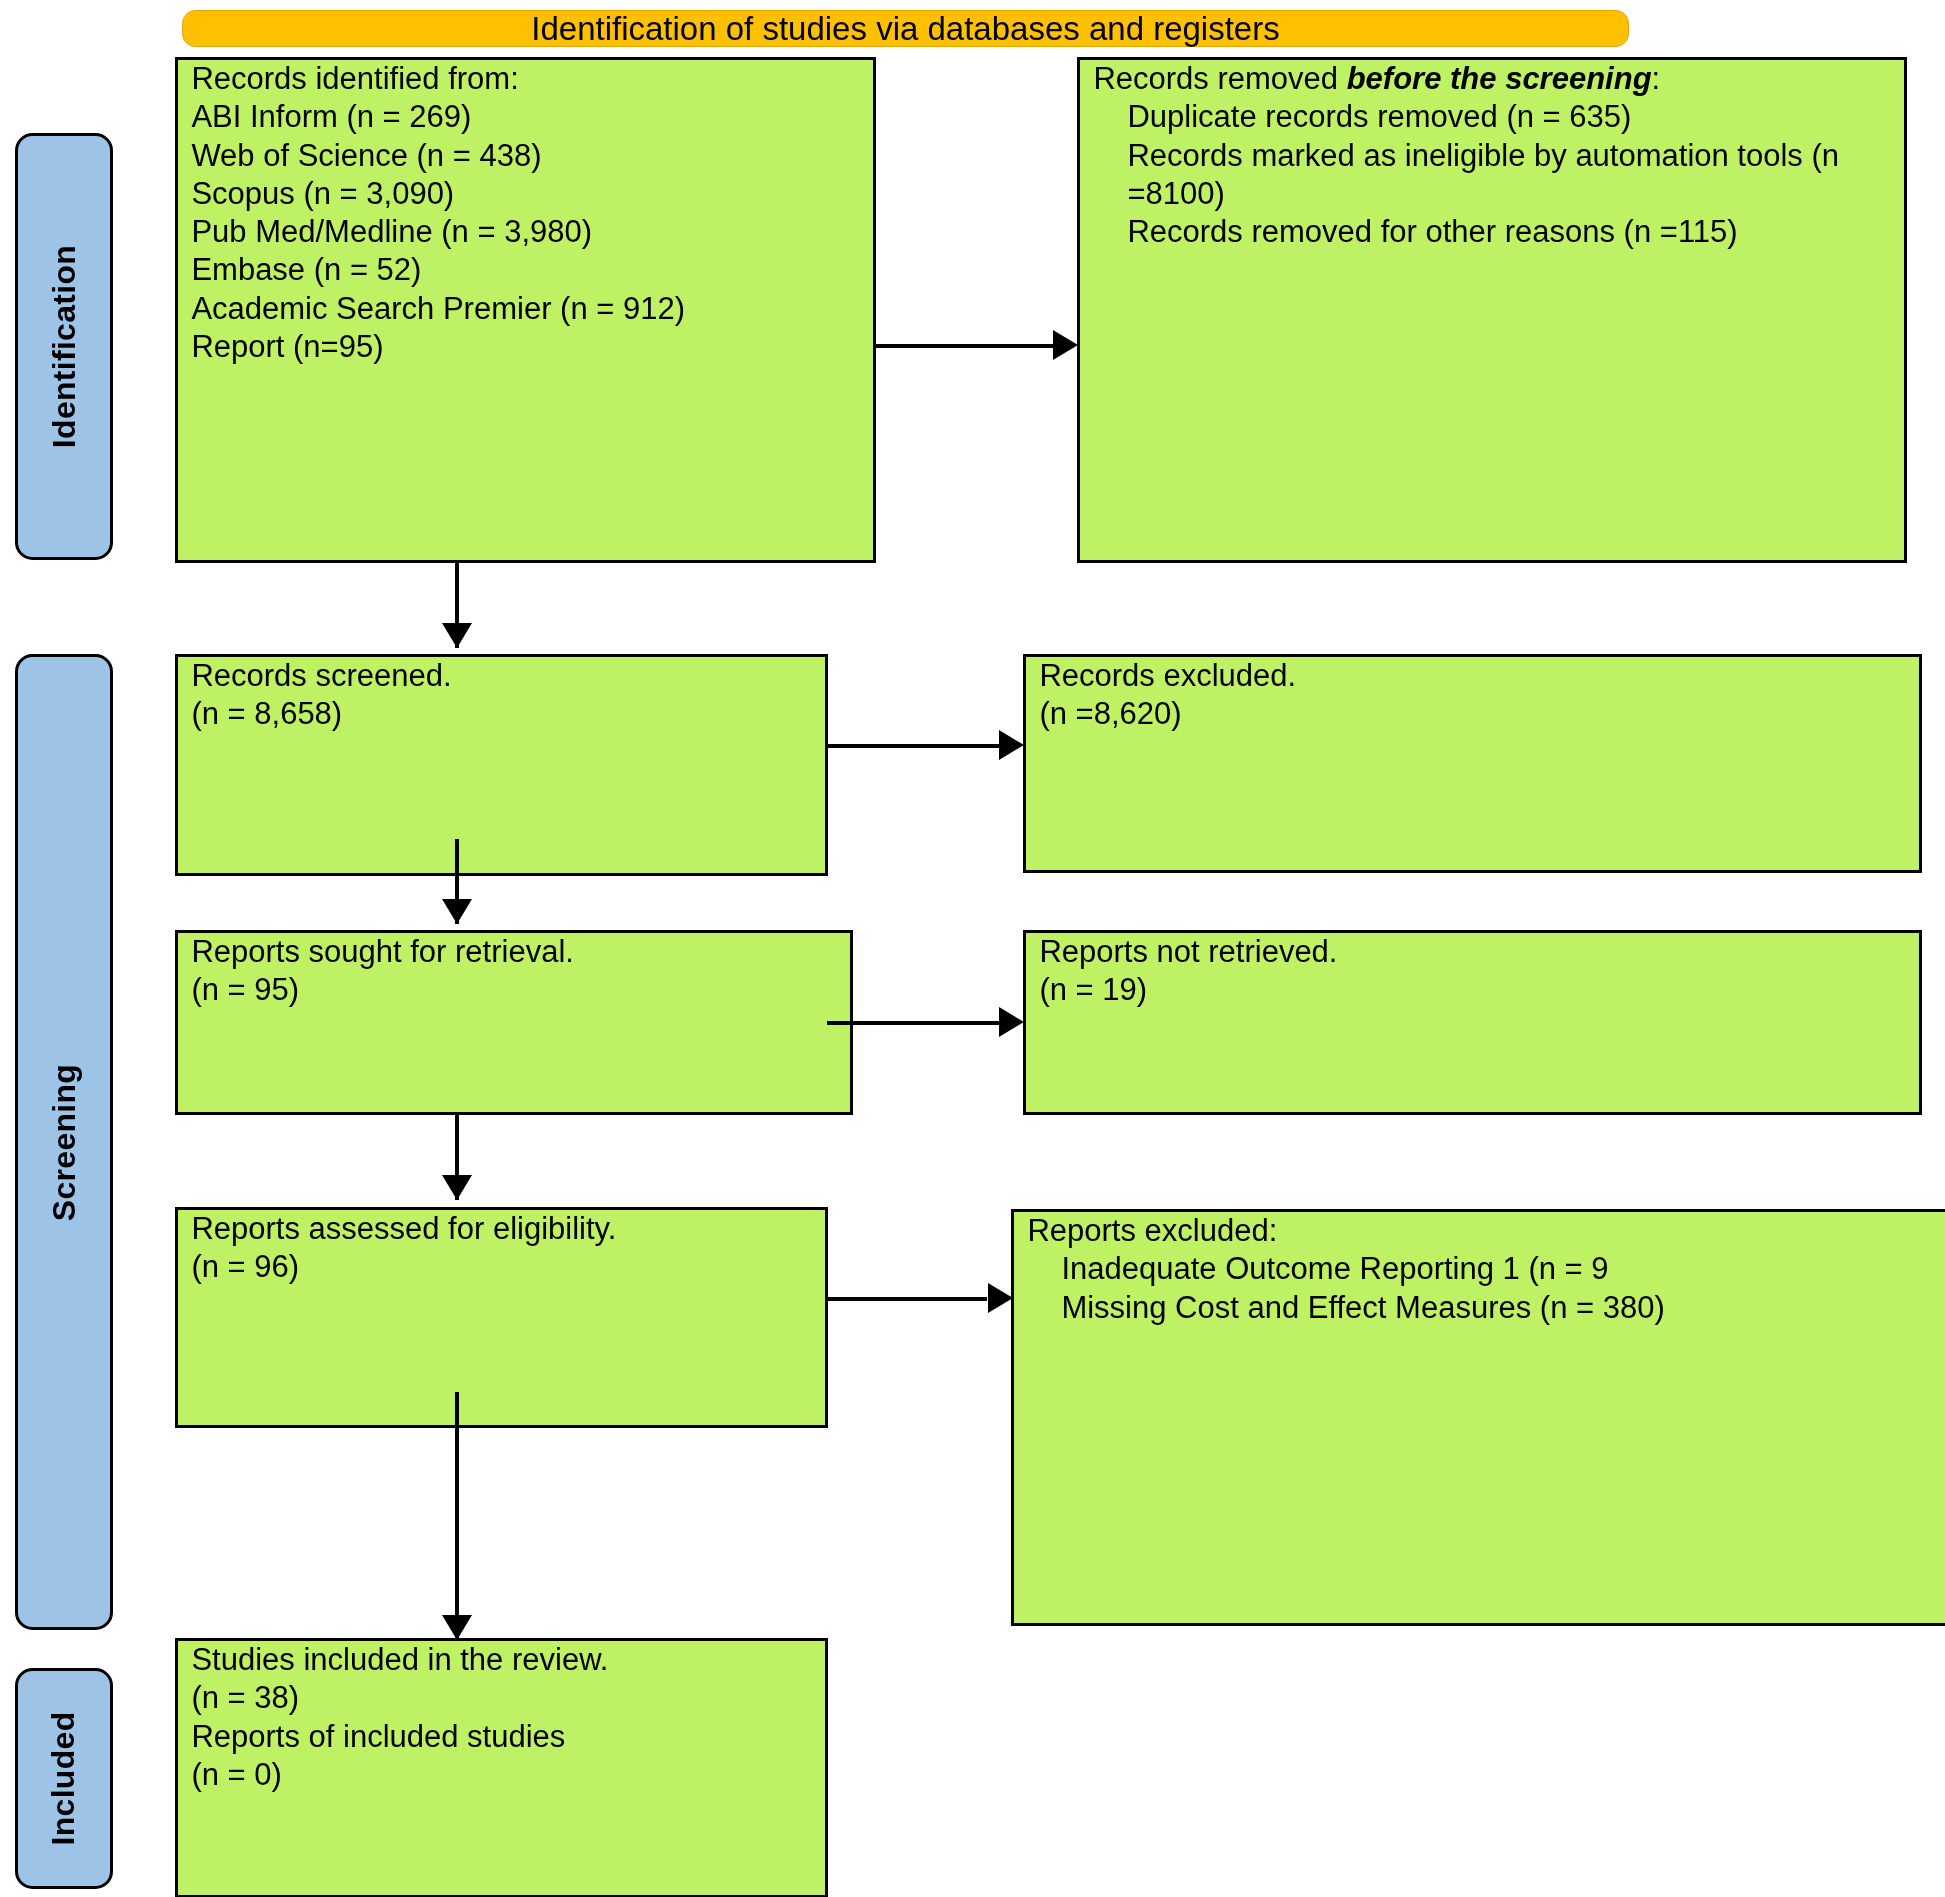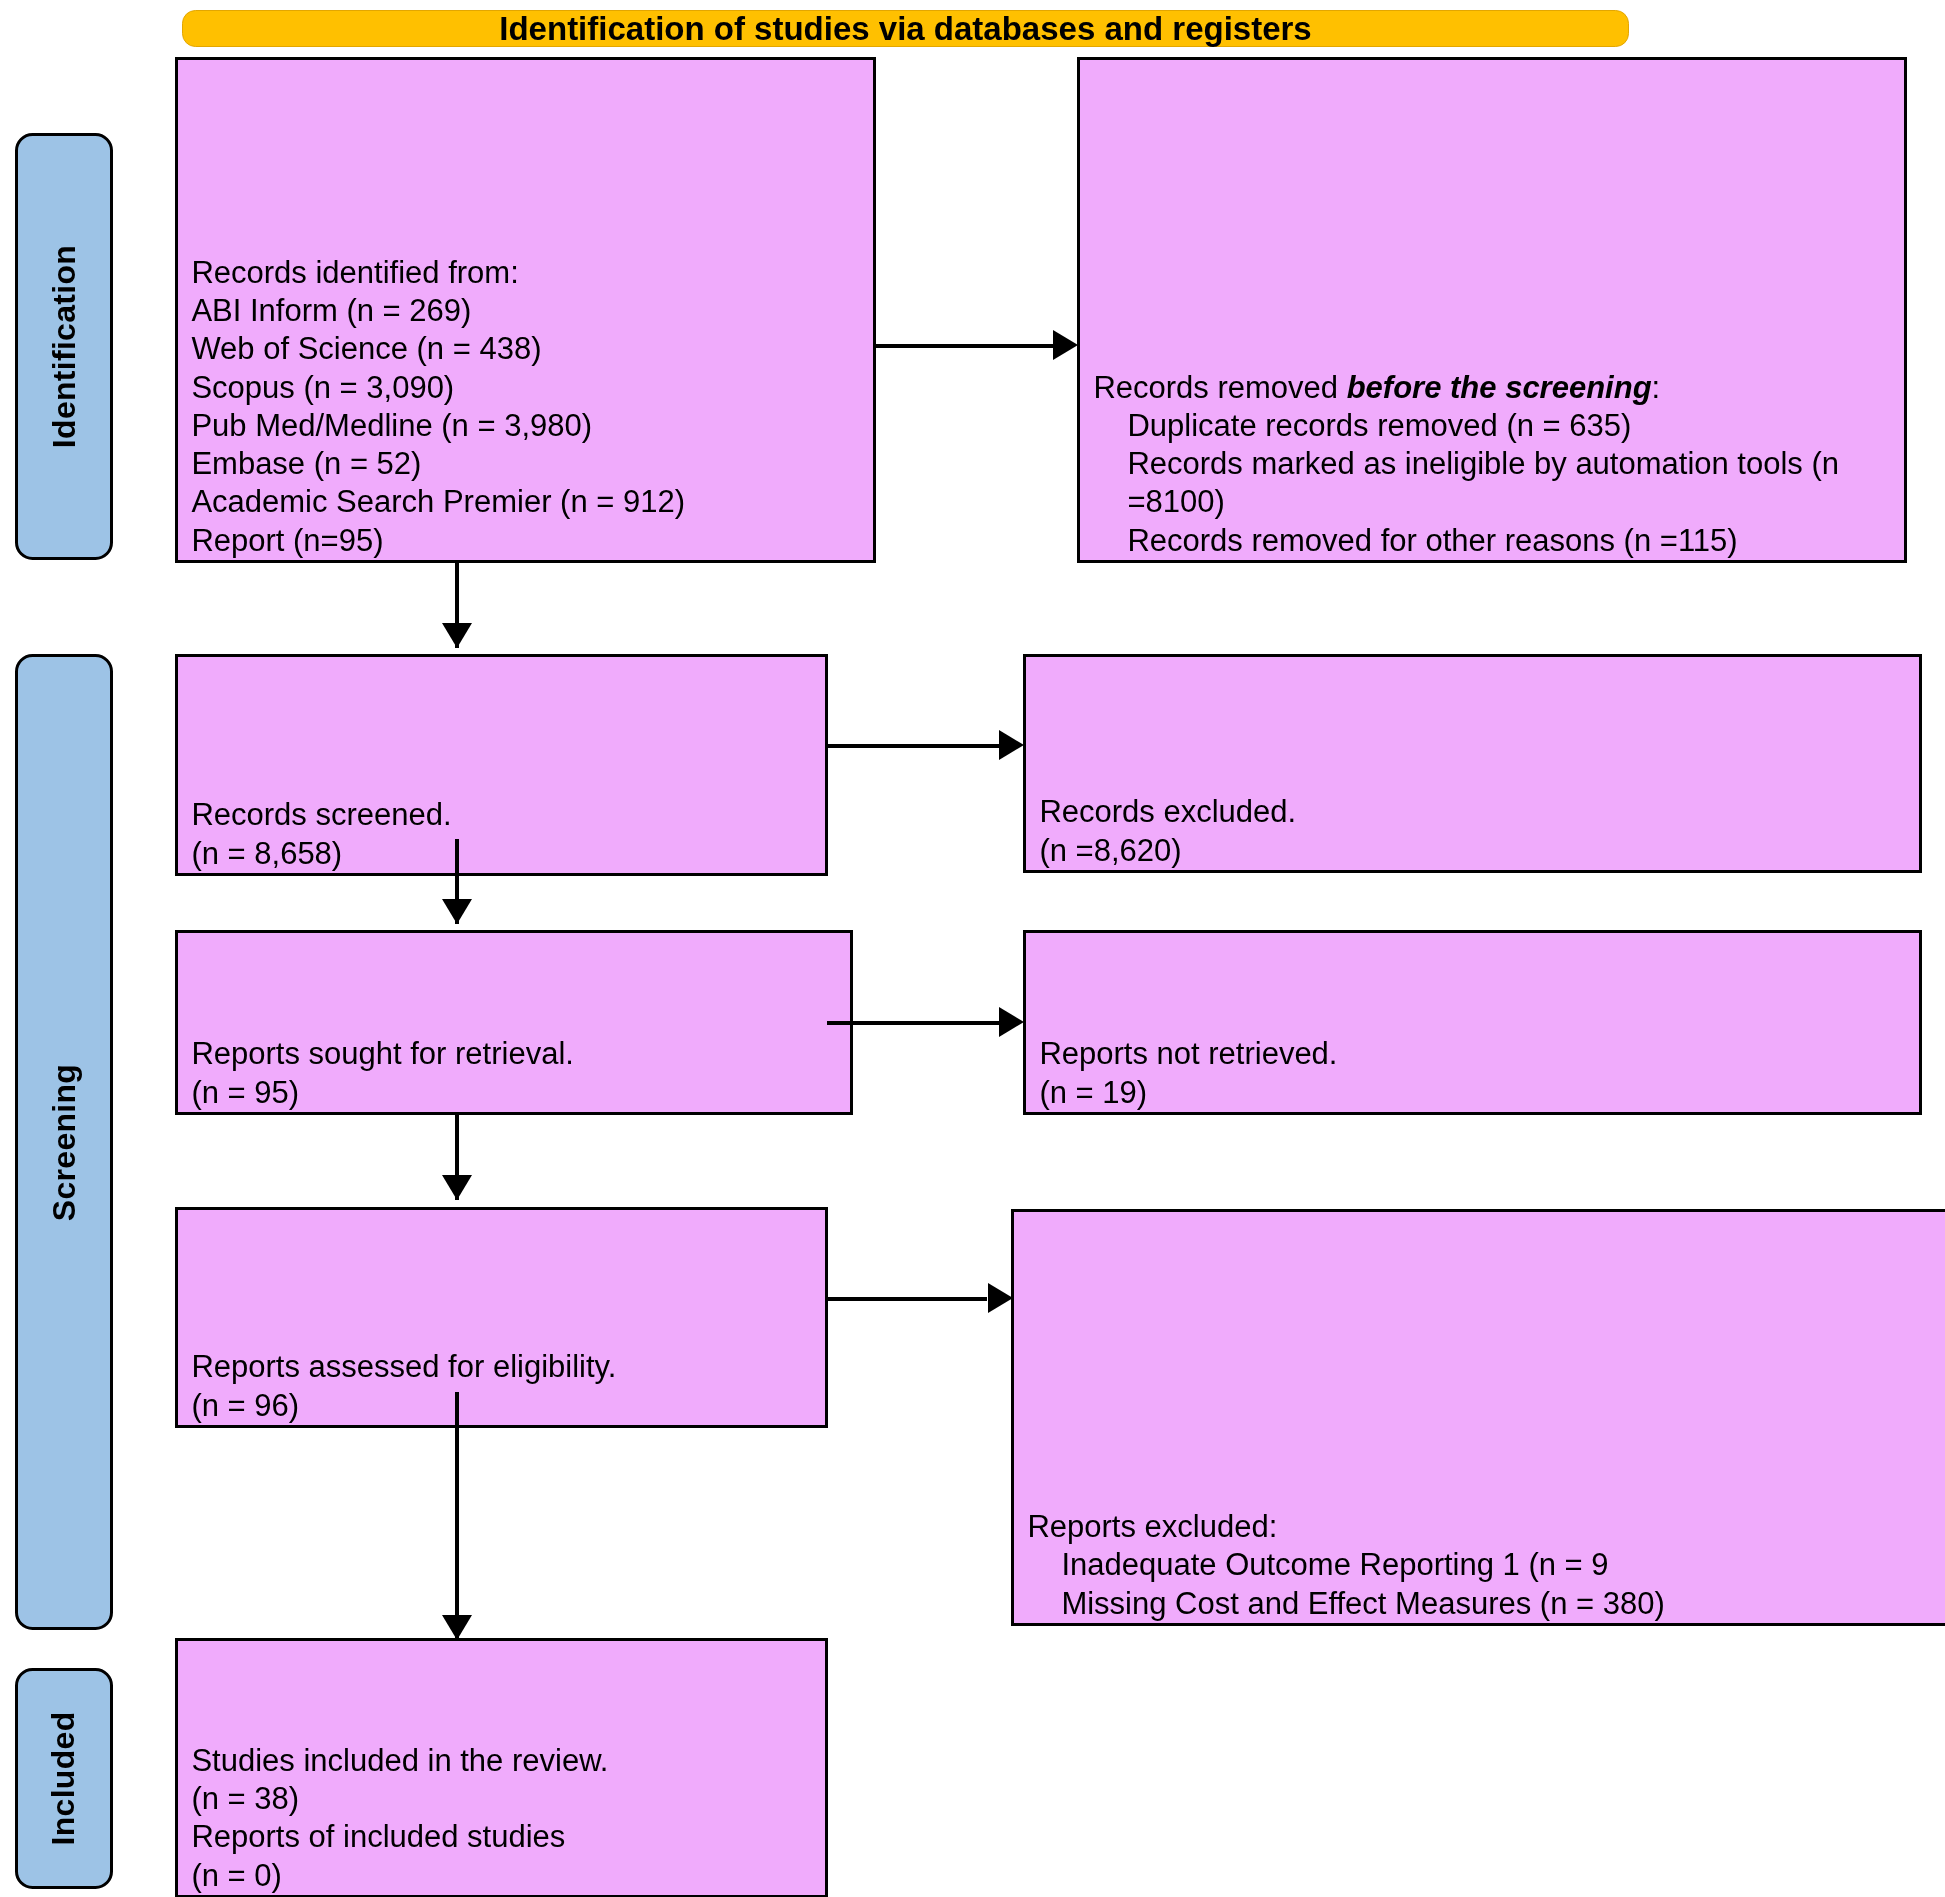--- a/index.html
+++ b/index.html
@@ -45,35 +45,35 @@
     position: absolute;
     background: #FFC000;
     border: 1.5px solid #E3A600;
     border-radius: 13.4px;
     box-sizing: border-box;
     display: flex;
     align-items: center;
     justify-content: center;
   }
   #header-banner-title {
-    font-weight: bold;
+    font-weight: normal;
     font-size: 33px;
     color: #000000;
     text-align: left;
   }
 
   
   .flow-box {
     position: absolute;
-    background: #f0abfc;
+    background: #bef264;
     border: 3.6px solid #000000;
     box-sizing: border-box;
     display: flex;
     flex-direction: column;
-    justify-content: flex-end;
+    justify-content: flex-start;
   }
   .flow-box .box-text {
     padding: 0 13.4px;
     font-size: 31px;
     line-height: 1.235;
     color: #000000;
   }
   .box-line { white-space: normal; }
   .box-line.indent { padding-left: 34px; }
   .box-line .em { font-style: italic; font-weight: bold; }

